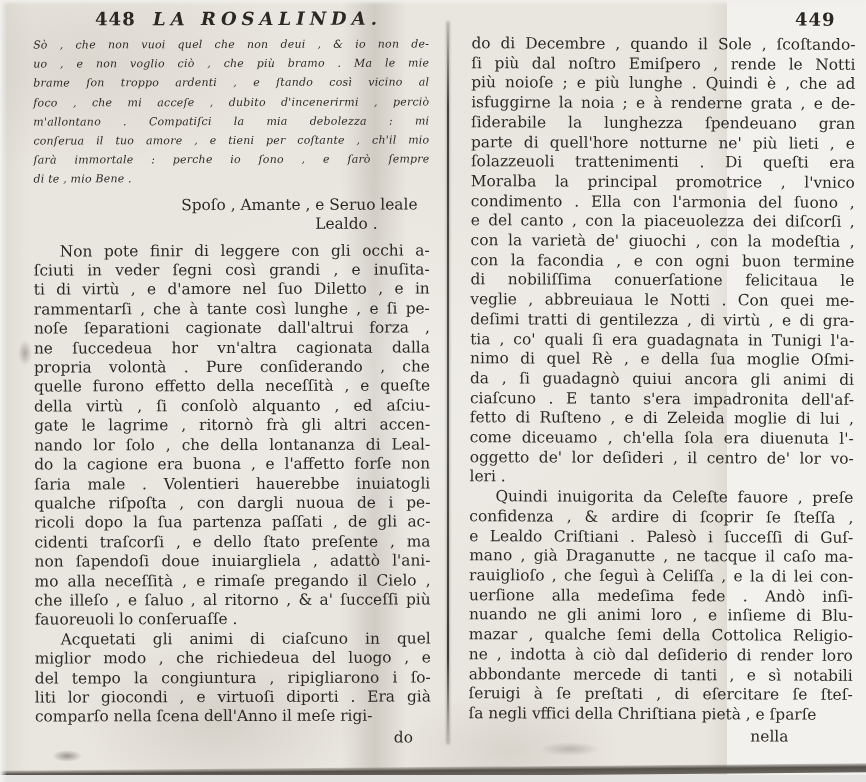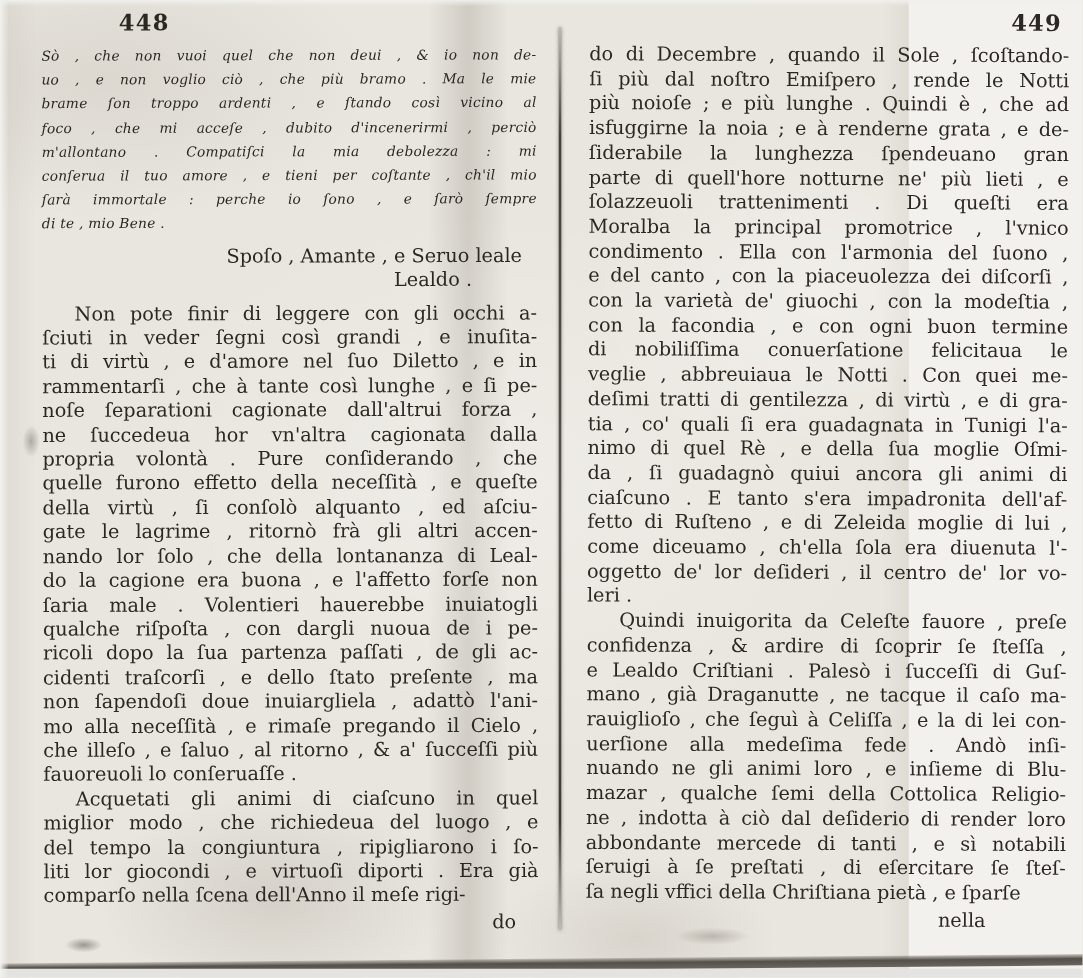--- a/index.html
+++ b/index.html
@@ -39,21 +39,21 @@
     position: relative;
     height: 24px;
     margin-bottom: 3px;
     font-style: italic;
     font-weight: bold;
     font-size: 18px;
     letter-spacing: 1px;
   }
   .pagenum { font-style: normal; font-weight: bold; letter-spacing: 1px; }
   .header .pagenum-left  { position: absolute; left: 62px; top: 0; }
-  .header .pagenum-right { position: absolute; right: 6px; top: 0; }
+  .header .pagenum-right { position: absolute; right: 20px; top: 0; }
   .runtitle {
     position: absolute;
     letter-spacing: 5px;
     white-space: nowrap;
   }
   .page-left  .runtitle { left: 120px; }
   .page-right .runtitle { left: 86px; }
 
   .block { width: 100%; }
   .tline {
@@ -128,20 +128,21 @@
   }
 </style>
 </head>
 <body>
 
 <div class="scan">
 
   <div class="page page-left">
     <div class="header">
       <span class="pagenum pagenum-left">448</span>
+      <span class="runtitle">LA ROSALINDA.</span>
     </div>
     <div class="block italic-block">
         <div class="tline">Sò , che non vuoi quel che non deui , &amp; io non de-</div>
         <div class="tline">uo , e non voglio ciò , che più bramo . Ma le mie</div>
         <div class="tline">brame ſon troppo ardenti , e ſtando così vicino al</div>
         <div class="tline">foco , che mi acceſe , dubito d'incenerirmi , perciò</div>
         <div class="tline">m'allontano . Compatiſci la mia debolezza : mi</div>
         <div class="tline">conſerua il tuo amore , e tieni per coſtante , ch'il mio</div>
         <div class="tline">ſarà immortale : perche io ſono , e ſarò ſempre</div>
         <div class="tline">di te , mio Bene .</div>

